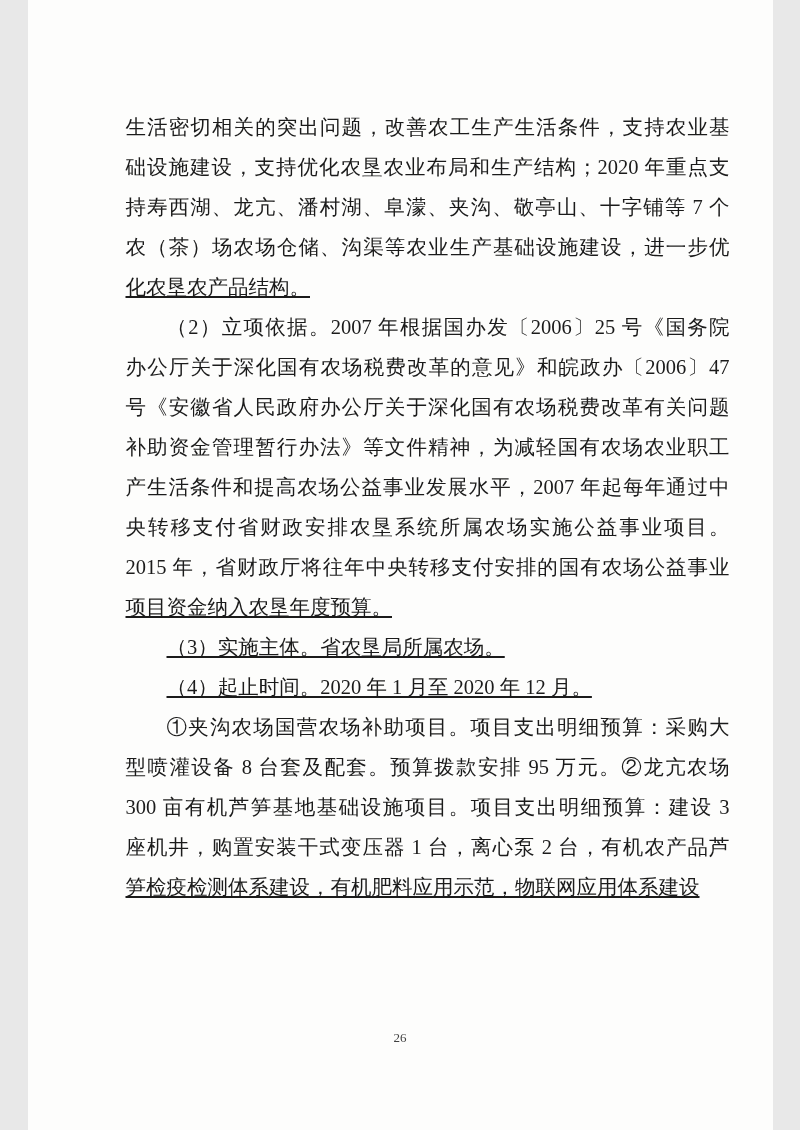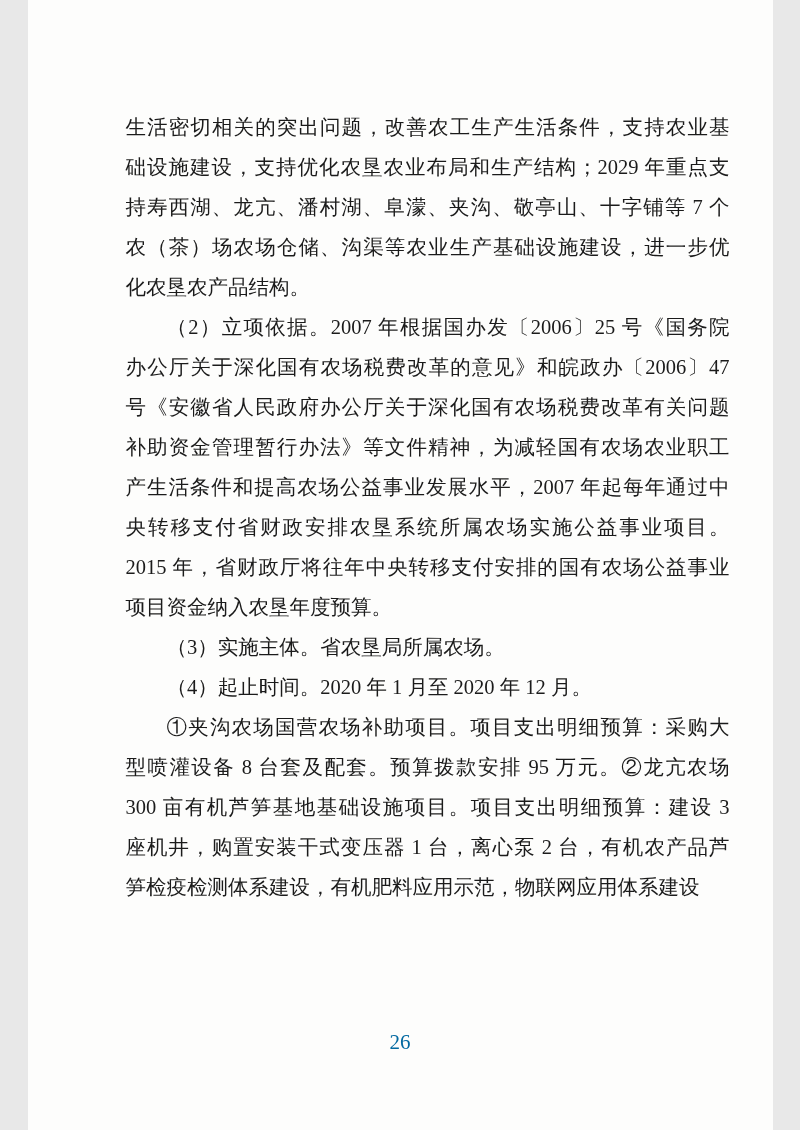--- a/index.html
+++ b/index.html
@@ -26,41 +26,42 @@
   .ln {
     display: block;
     text-align: justify;
     text-align-last: justify;
     white-space: nowrap;
     overflow: visible;
   }
   .ln.end {
     text-align: center;
     text-align-last: left;
+    text-decoration: underline;
   }
   .ln.ind { text-indent: 2em; }
   .footer {
     position: absolute;
     left: 0;
     top: 1030px;
     width: 100%;
     text-align: center;
-    font-size: 21px;
-    color: #0369a1;
+    font-size: 13px;
+    color: #404040;
   }
 </style>
 </head>
 <body>
 
 <div class="page">
   <div class="content">
 
     <p class="para">
       <span class="ln">生活密切相关的突出问题，改善农工生产生活条件，支持农业基</span>
-      <span class="ln">础设施建设，支持优化农垦农业布局和生产结构；2029 年重点支</span>
+      <span class="ln">础设施建设，支持优化农垦农业布局和生产结构；2020 年重点支</span>
       <span class="ln">持寿西湖、龙亢、潘村湖、阜濛、夹沟、敬亭山、十字铺等 7 个</span>
       <span class="ln">农（茶）场农场仓储、沟渠等农业生产基础设施建设，进一步优</span>
       <span class="ln end">化农垦农产品结构。</span>
     </p>
 
     <p class="para">
       <span class="ln ind">（2）立项依据。2007 年根据国办发〔2006〕25 号《国务院</span>
       <span class="ln">办公厅关于深化国有农场税费改革的意见》和皖政办〔2006〕47</span>
       <span class="ln">号《安徽省人民政府办公厅关于深化国有农场税费改革有关问题</span>
       <span class="ln">补助资金管理暂行办法》等文件精神，为减轻国有农场农业职工</span>

